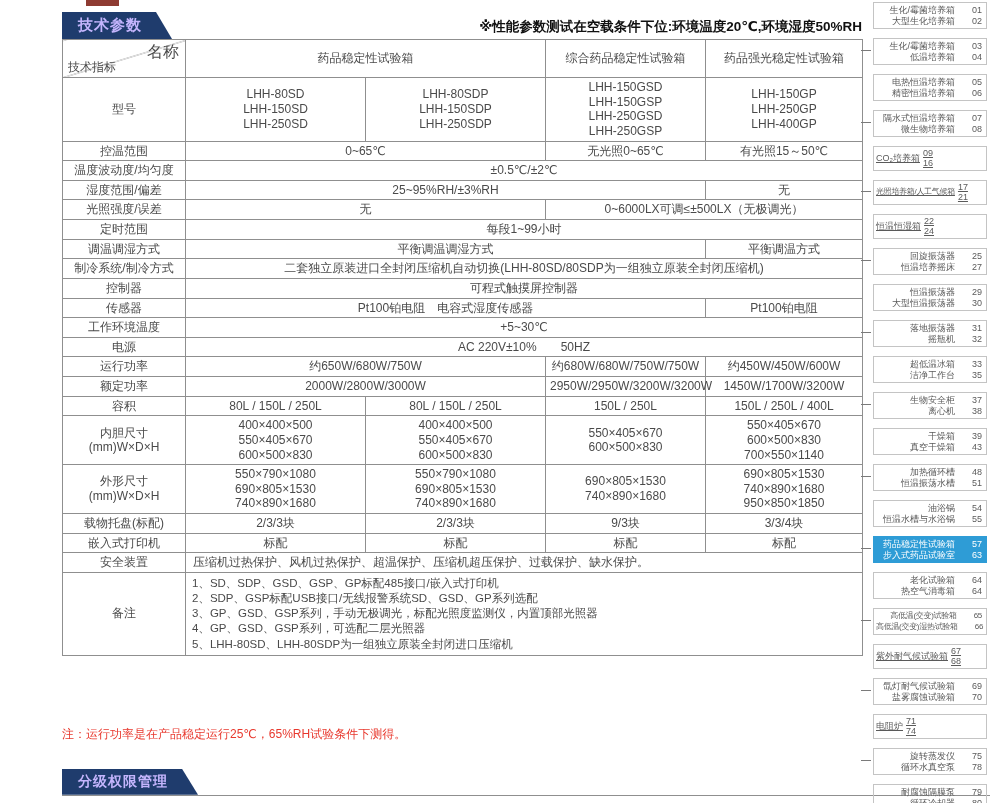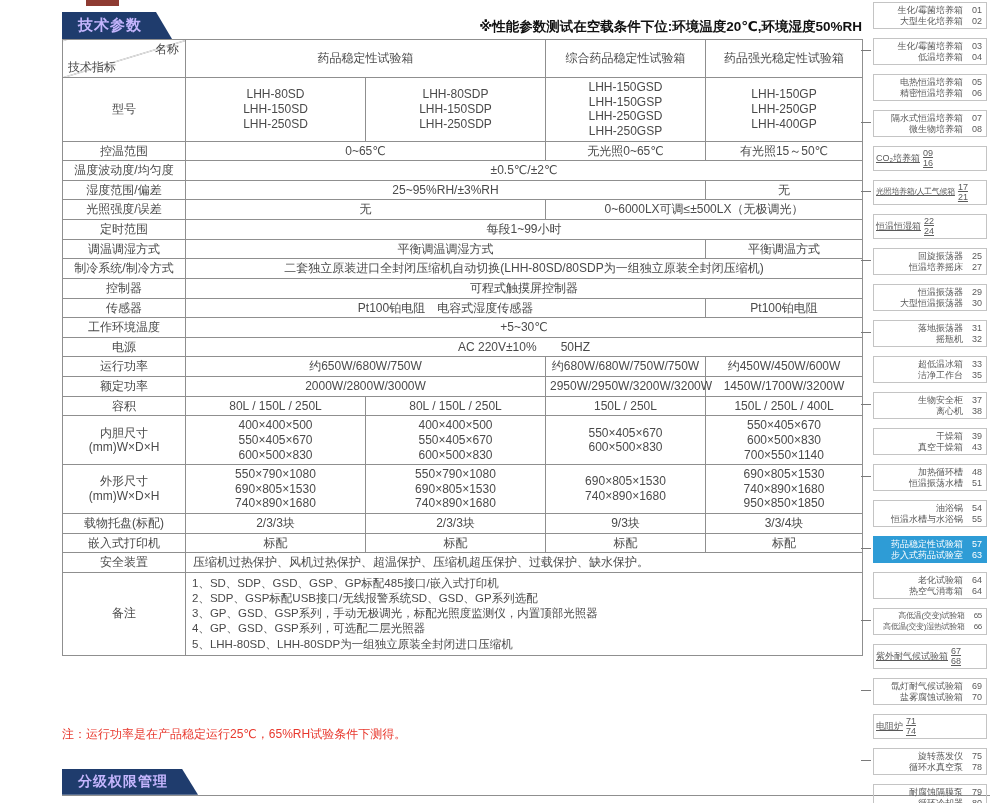--- a/index.html
+++ b/index.html
@@ -19,39 +19,39 @@
   
   table.spec { border-collapse:collapse; width:800px; table-layout:fixed; margin-top:0; }
   table.spec { border:1px solid #5f5f5f; }
   table.spec td, table.spec th { border:1px solid #8f8f8f; font-size:12px; font-weight:normal;
       text-align:center; vertical-align:middle; padding:2px 4px; line-height:1.22; color:#4a4a4a; }
   table.spec .pre { white-space:pre-line; }
   table.spec .left { text-align:left; padding-left:7px; }
   table.spec thead td { height:38px; }
   .corner-cell { position:relative; height:38px; padding:0 !important;
       background:linear-gradient(to bottom right, transparent calc(50% - 0.6px), #8f8f8f calc(50%), transparent calc(50% + 0.6px)); }
-  .corner-top { position:absolute; top:2px; right:6px; font-size:12px; }
+  .corner-top { position:absolute; top:2px; right:6px; font-size:16px; }
   .corner-bottom { position:absolute; bottom:2px; left:5px; font-size:12px; }
   .remarks-cell { line-height:1.32 !important; padding:3px 6px !important; font-size:11.5px !important; }
 
   .footnote { margin-top:70px; font-size:12px; color:#e8382d; }
 
   .sec2 { margin-top:26px; }
   .sec2-header { border-bottom:1px solid #8f8f8f; width:942px; }
   .sec2-header .badge { display:inline-block; font-size:14px; }
   .sec2-text { margin-top:8px; width:812px; font-size:13.5px; color:#3c3c3c; line-height:20px; text-align:justify; }
 
   
   .sidebar { position:absolute; top:2px; right:3px; width:114px; }
   .sb-group { position:relative; border:1px solid #c4c4c4; margin-bottom:9px; padding:2px 4px 2px 2px;
       font-size:9px; line-height:10.5px; color:#5a5a5a; text-align:right; min-height:23px; }
   .sb-group:nth-child(2n)::before { content:""; position:absolute; left:-13px; top:45%; width:10px; height:1px; background:#7a7a7a; }
   .sb-line { white-space:nowrap; }
   .sb-line.sm { font-size:8px; letter-spacing:-0.3px; }
-  .sb-num { display:inline-block; margin-left:9px; }
+  .sb-num { display:inline-block; margin-left:17px; }
   .sb-stacked { display:flex; justify-content:flex-start; align-items:center; height:100%; min-height:19px;text-decoration:underline; }
   .sb-stacked .sb-nums { display:flex; flex-direction:column; margin-left:3px; line-height:9.5px; text-align:left; }
   .sb-group.hl { background:#2e9cd6; border-color:#2e9cd6; color:#fff; }
 </style>
 </head>
 <body>
 
 <div class="page">
 
   <div class="content">

